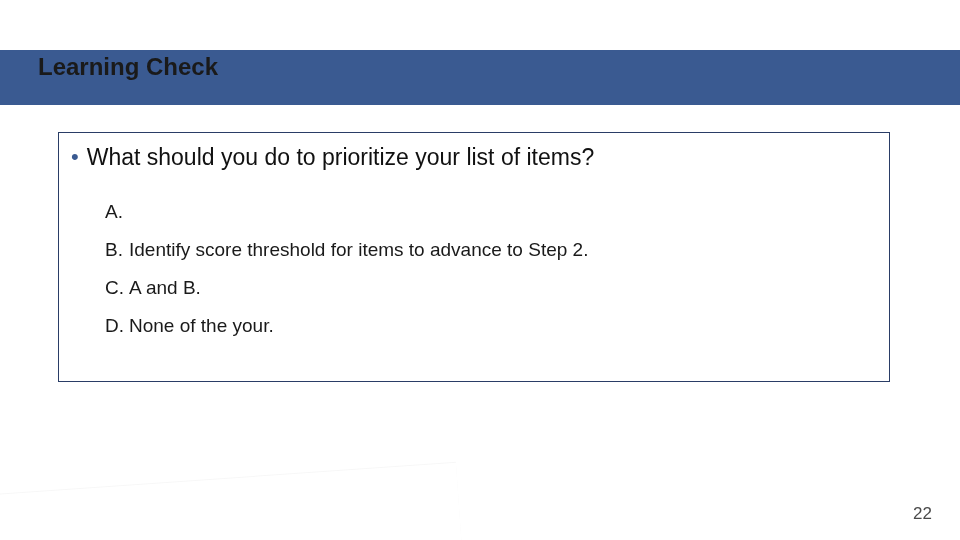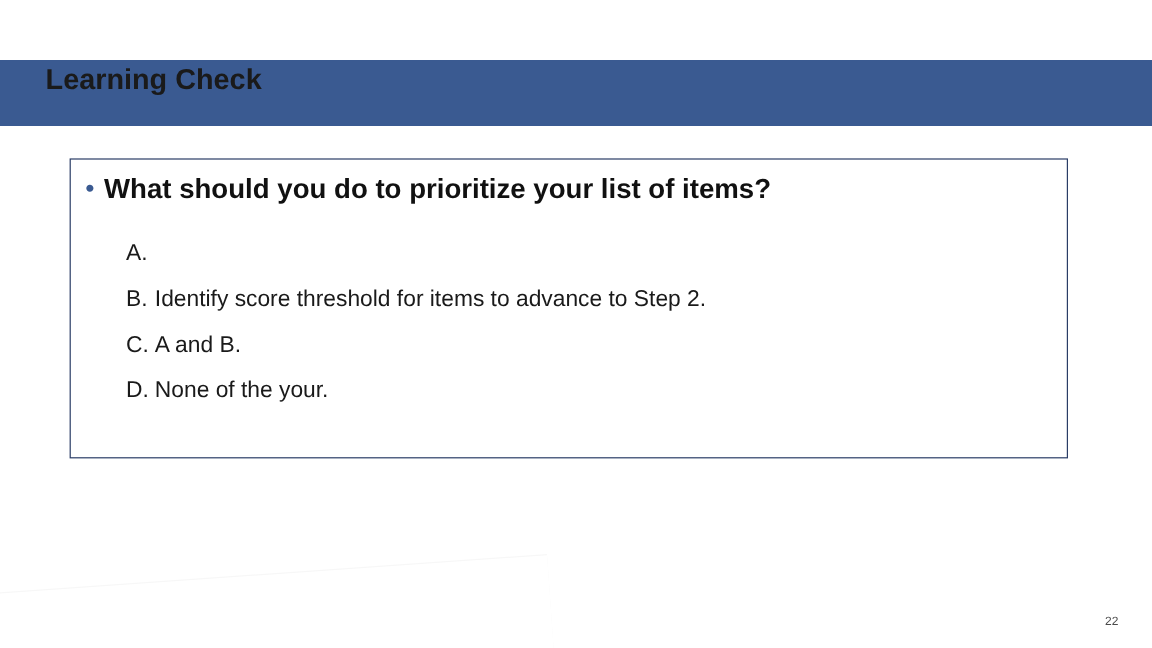--- a/index.html
+++ b/index.html
@@ -75,21 +75,20 @@
     margin-bottom: 30px;
   }
   .bullet {
     color: #3a5a91;
     font-size: 22px;
     line-height: 28px;
     margin-right: 8px;
   }
   .question-text {
     line-height: 28px;
-    font-weight: bold;
   }
 
   .options {
     margin-left: 34px;
   }
   .option {
     font-size: 19px;
     color: #1a1a1a;
     margin-bottom: 16px;
     display: flex;
@@ -98,21 +97,21 @@
   .opt-letter {
     width: 24px;
     flex: 0 0 24px;
   }
   .opt-text {}
 
   .page-number {
     position: absolute;
     right: 28px;
     bottom: 16px;
-    font-size: 10px;
+    font-size: 17px;
     color: #4a4a4a;
   }
 </style>
 </head>
 <body>
 
 <div class="header-band"></div>
 
 <div class="slide-title">Learning Check</div>
 

